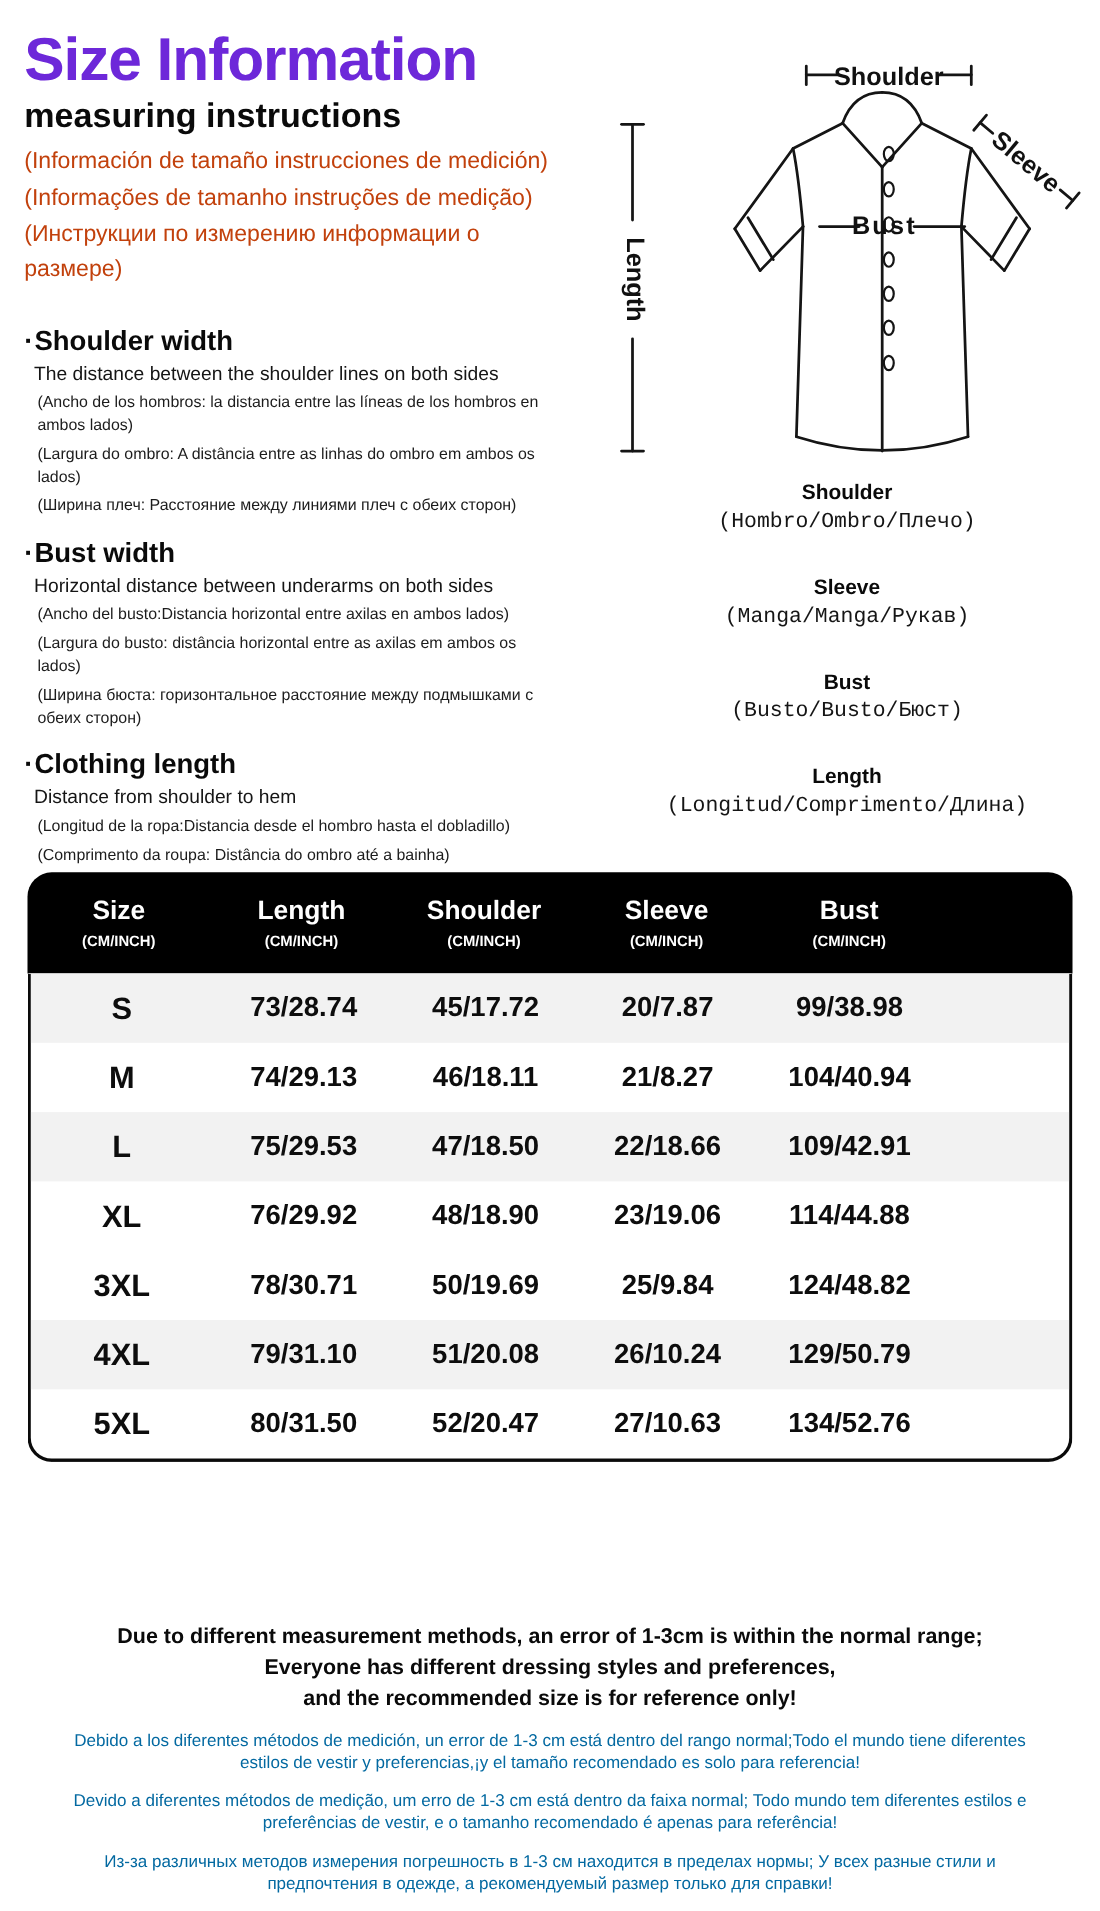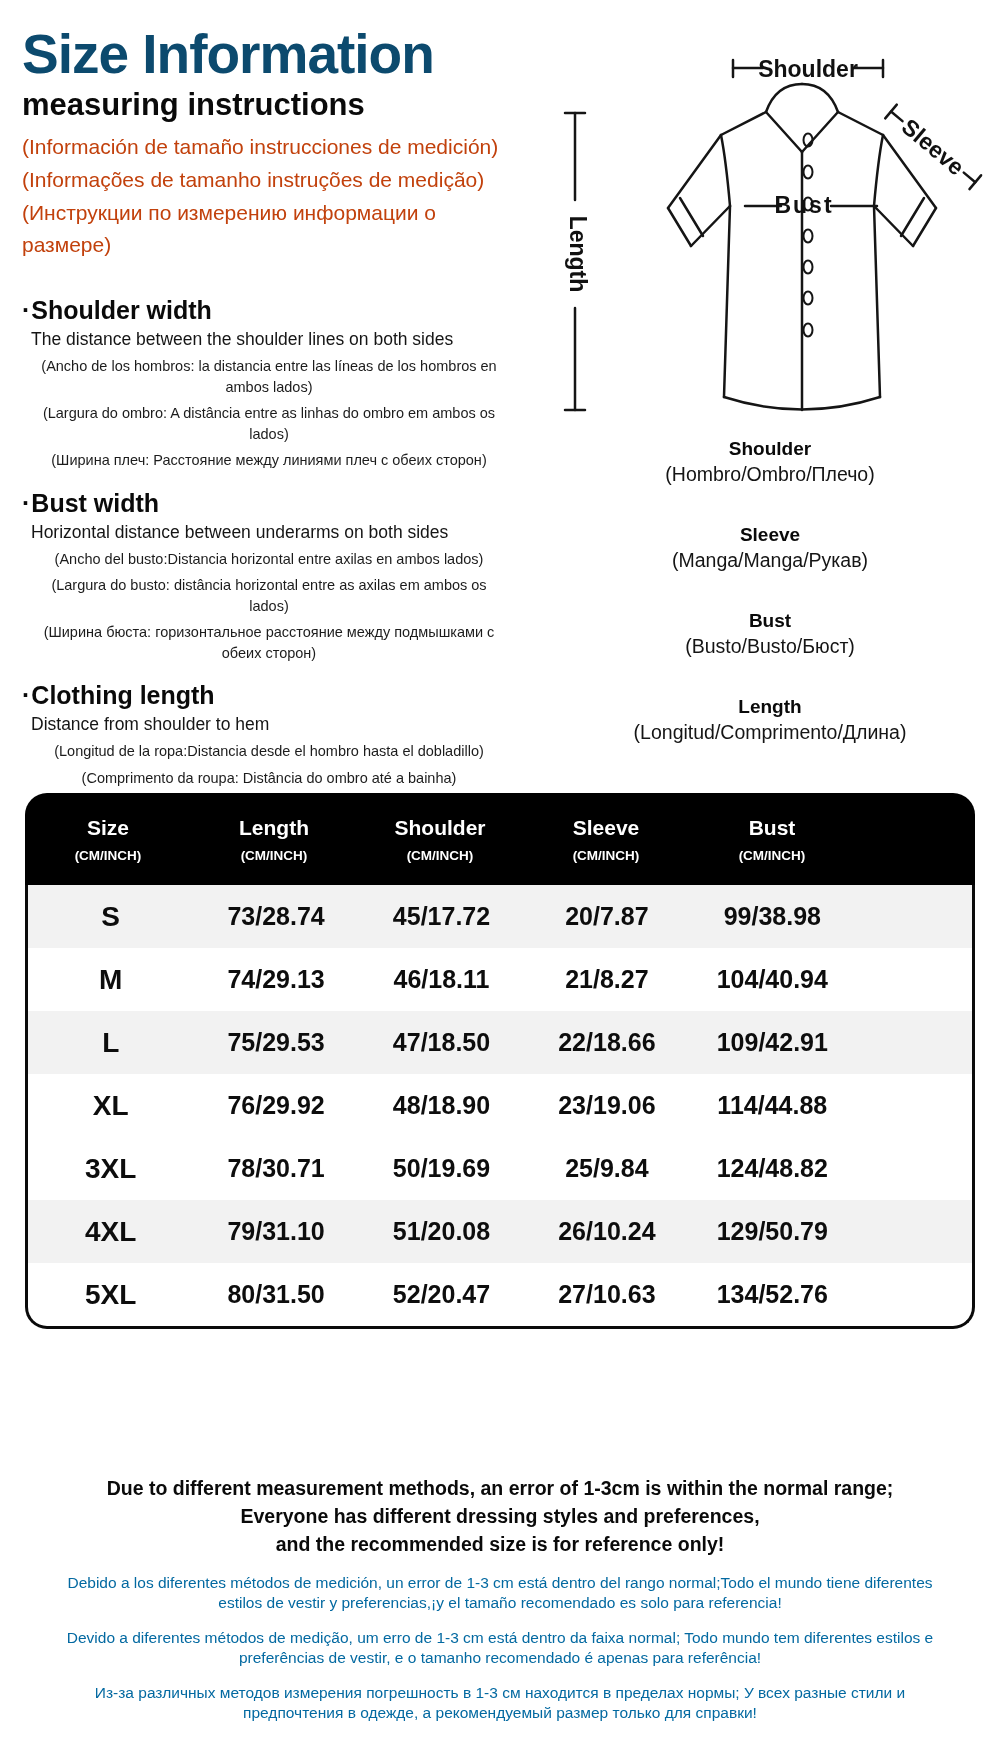--- a/index.html
+++ b/index.html
@@ -3,42 +3,42 @@
 <meta charset="utf-8">
 <style>
   html,body{margin:0;padding:0;}
   body{
     width:1000px;height:1737px;position:relative;background:#ffffff;
     font-family:"Liberation Sans","DejaVu Sans",sans-serif;color:#111;
     overflow:hidden;
   }
   
   .left-col{position:absolute;left:22px;top:26px;width:505px;}
-  .main-title{font-size:55px;font-weight:bold;line-height:1.04;letter-spacing:-1px;margin:0;color:#0c4a6e;}
+  .main-title{font-size:55px;font-weight:bold;line-height:1.04;letter-spacing:-1px;margin:0;color:#6d28d9;}
   .sub-title{font-size:31px;font-weight:bold;margin:4px 0 0 0;color:#0a0a0a;}
   .title-trans{margin-top:8px;font-size:21px;line-height:1.56;color:#c2410c;}
   .section{margin-top:17px;}
   .section:first-of-type{margin-top:33px;}
   .sec-heading{font-size:25px;font-weight:bold;color:#0a0a0a;line-height:1.2;}
   .bullet{margin-right:1px;}
   .sec-desc{font-size:17.5px;margin:3px 0 5px 9px;color:#151515;line-height:1.3;}
-  .trans-line{font-size:14.5px;line-height:1.42;margin:0 0 6px 12px;color:#1c1c1c;max-width:470px;text-align:center;}
+  .trans-line{font-size:14.5px;line-height:1.42;margin:0 0 6px 12px;color:#1c1c1c;max-width:470px;}
   
   .right-col{position:absolute;left:540px;top:40px;width:460px;}
   .shirt-svg{display:block;}
   svg text{font-family:"Liberation Sans","DejaVu Sans",sans-serif;font-weight:600;font-size:23px;fill:#111;}
   .legend{margin-top:12px;display:flex;flex-direction:column;row-gap:36px;text-align:center;}
   .legend-label{font-size:19px;font-weight:bold;line-height:24px;color:#0a0a0a;}
-  .legend-trans{font-size:19.5px;line-height:26px;color:#151515;}
+  .legend-trans{font-size:19.5px;line-height:26px;color:#151515;font-family:Liberation Mono, monospace;}
   
   .size-table{position:absolute;left:25px;top:793px;width:950px;}
   .thead{background:#000;border-radius:22px 22px 0 0;height:92px;
          display:grid;grid-template-columns:repeat(5,1fr);padding:18px 120px 0 0;box-sizing:border-box;}
   .th{text-align:center;color:#fff;}
-  .th-label{font-size:21px;font-weight:bold;line-height:34px;}
+  .th-label{font-size:24px;font-weight:bold;line-height:34px;}
   .th-unit{font-size:13.5px;font-weight:bold;line-height:18px;margin-top:2px;}
   .tbody{border:3px solid #0a0a0a;border-top:none;border-radius:0 0 22px 22px;overflow:hidden;background:#fff;}
   .tr{display:grid;grid-template-columns:repeat(5,1fr);padding-right:117px;height:63px;align-items:center;}
   .tr.alt{background:#f2f2f2;}
   .td{text-align:center;font-size:25px;font-weight:bold;color:#0d0d0d;}
   .td-size{font-size:28px;}
   
   .disclaimer{position:absolute;left:60px;top:1474px;width:880px;text-align:center;}
   .disc-en{font-size:19.5px;font-weight:bold;line-height:28px;color:#0a0a0a;}
   .disc-para{font-size:15.5px;line-height:20px;margin-top:15px;color:#0369a1;}

